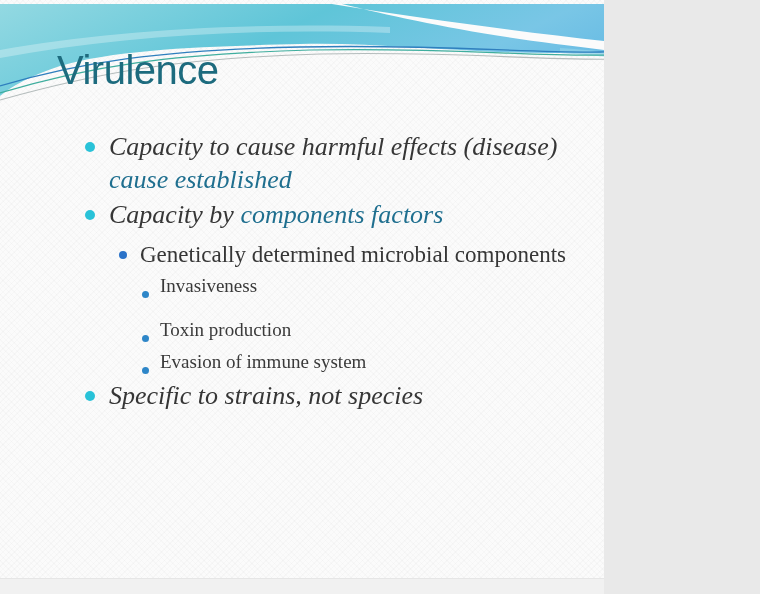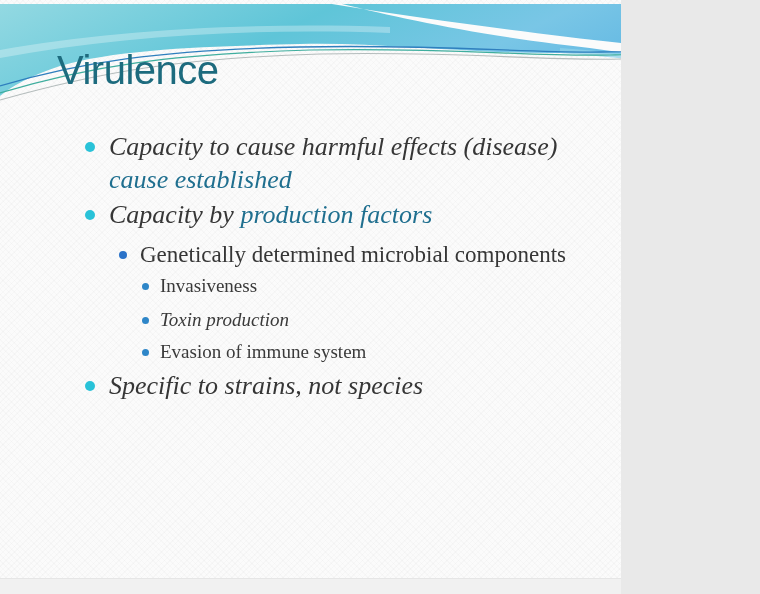--- a/index.html
+++ b/index.html
@@ -1,19 +1,18 @@
 <!DOCTYPE html>
 <html><head>
 <meta charset="utf-8">
 <style>
   html,body{margin:0;padding:0;background:#e9e9e9;}
   #stage{
     position:relative;width:604px;height:594px;overflow:hidden;
     font-family:"Liberation Serif",serif;
-    padding-left:17px;
   }
   
   .slide{
     position:absolute;left:0;top:0;width:760px;height:578px;
     background-color:#fbfbfb;
     background-image:
       linear-gradient(to right, rgba(0,0,0,0) 90%, rgba(0,0,0,0.035) 100%),
       repeating-linear-gradient(135deg, rgba(120,120,120,0.035) 0 1px, rgba(0,0,0,0) 1px 4px),
       repeating-linear-gradient(45deg, rgba(120,120,120,0.03) 0 1px, rgba(0,0,0,0) 1px 4px);
   }
@@ -27,25 +26,25 @@
     font-family:"Liberation Sans",sans-serif;
     font-size:40px;letter-spacing:-0.5px;color:#1d6b7e;
   }
   .content{position:absolute;left:0;top:130px;width:700px;}
   .li{display:flex;align-items:flex-start;}
   .dot{border-radius:50%;flex:0 0 auto;}
   .l1{padding-left:85px;font-size:26px;line-height:33px;color:#363636;font-style:italic;}
   .l1 .dot{width:10px;height:10px;background:#29c2d8;margin:12px 14px 0 0;}
   .l2{padding-left:119px;font-size:23px;line-height:29px;color:#363636;}
   .l2 .dot{width:8px;height:8px;background:#2a72c8;margin:11px 13px 0 0;}
-  .l3{padding-left:142px;font-size:19px;line-height:24px;color:#3a3a3a;}
+  .l3{padding-left:142px;font-size:19px;line-height:24px;color:#3a3a3a;align-items:flex-end;}
   .l3 .dot{width:7px;height:7px;background:#2e86c8;margin:9px 11px 0 0;}
   .teal{color:#1f6f8f;}
   .m1{margin-top:2px;} .m2{margin-top:9px;} .m3{margin-top:5px;}
-  .m4{margin-top:10px;font-style:italic;} .m5{margin-top:8px;} .m6{margin-top:5px;}
+  .m4{margin-top:20px;} .m5{margin-top:8px;} .m6{margin-top:5px;}
 </style>
 </head>
 <body>
 
 <div id="stage">
   <div class="slide">
 
     <svg class="hdr" viewBox="0 0 760 112" xmlns="http://www.w3.org/2000/svg" aria-hidden="true">
       <defs>
         <linearGradient id="gMass" x1="0" y1="0" x2="1" y2="0.25">
@@ -84,21 +83,21 @@
 
       <div class="li l1">
         <span class="dot"></span>
         <span><span>Capacity to cause harmful effects (disease)</span><br>
           <span class="teal">cause established</span>
         </span>
       </div>
 
       <div class="li l1 m1">
         <span class="dot"></span>
-        <span><span>Capacity by </span> <span class="teal">production factors</span></span>
+        <span><span>Capacity by </span> <span class="teal">components factors</span></span>
       </div>
 
       <div class="li l2 m2">
         <span class="dot"></span>
         <span>Genetically determined microbial components</span>
       </div>
 
       <div class="li l3 m3">
         <span class="dot"></span>
         <span>Invasiveness</span>

